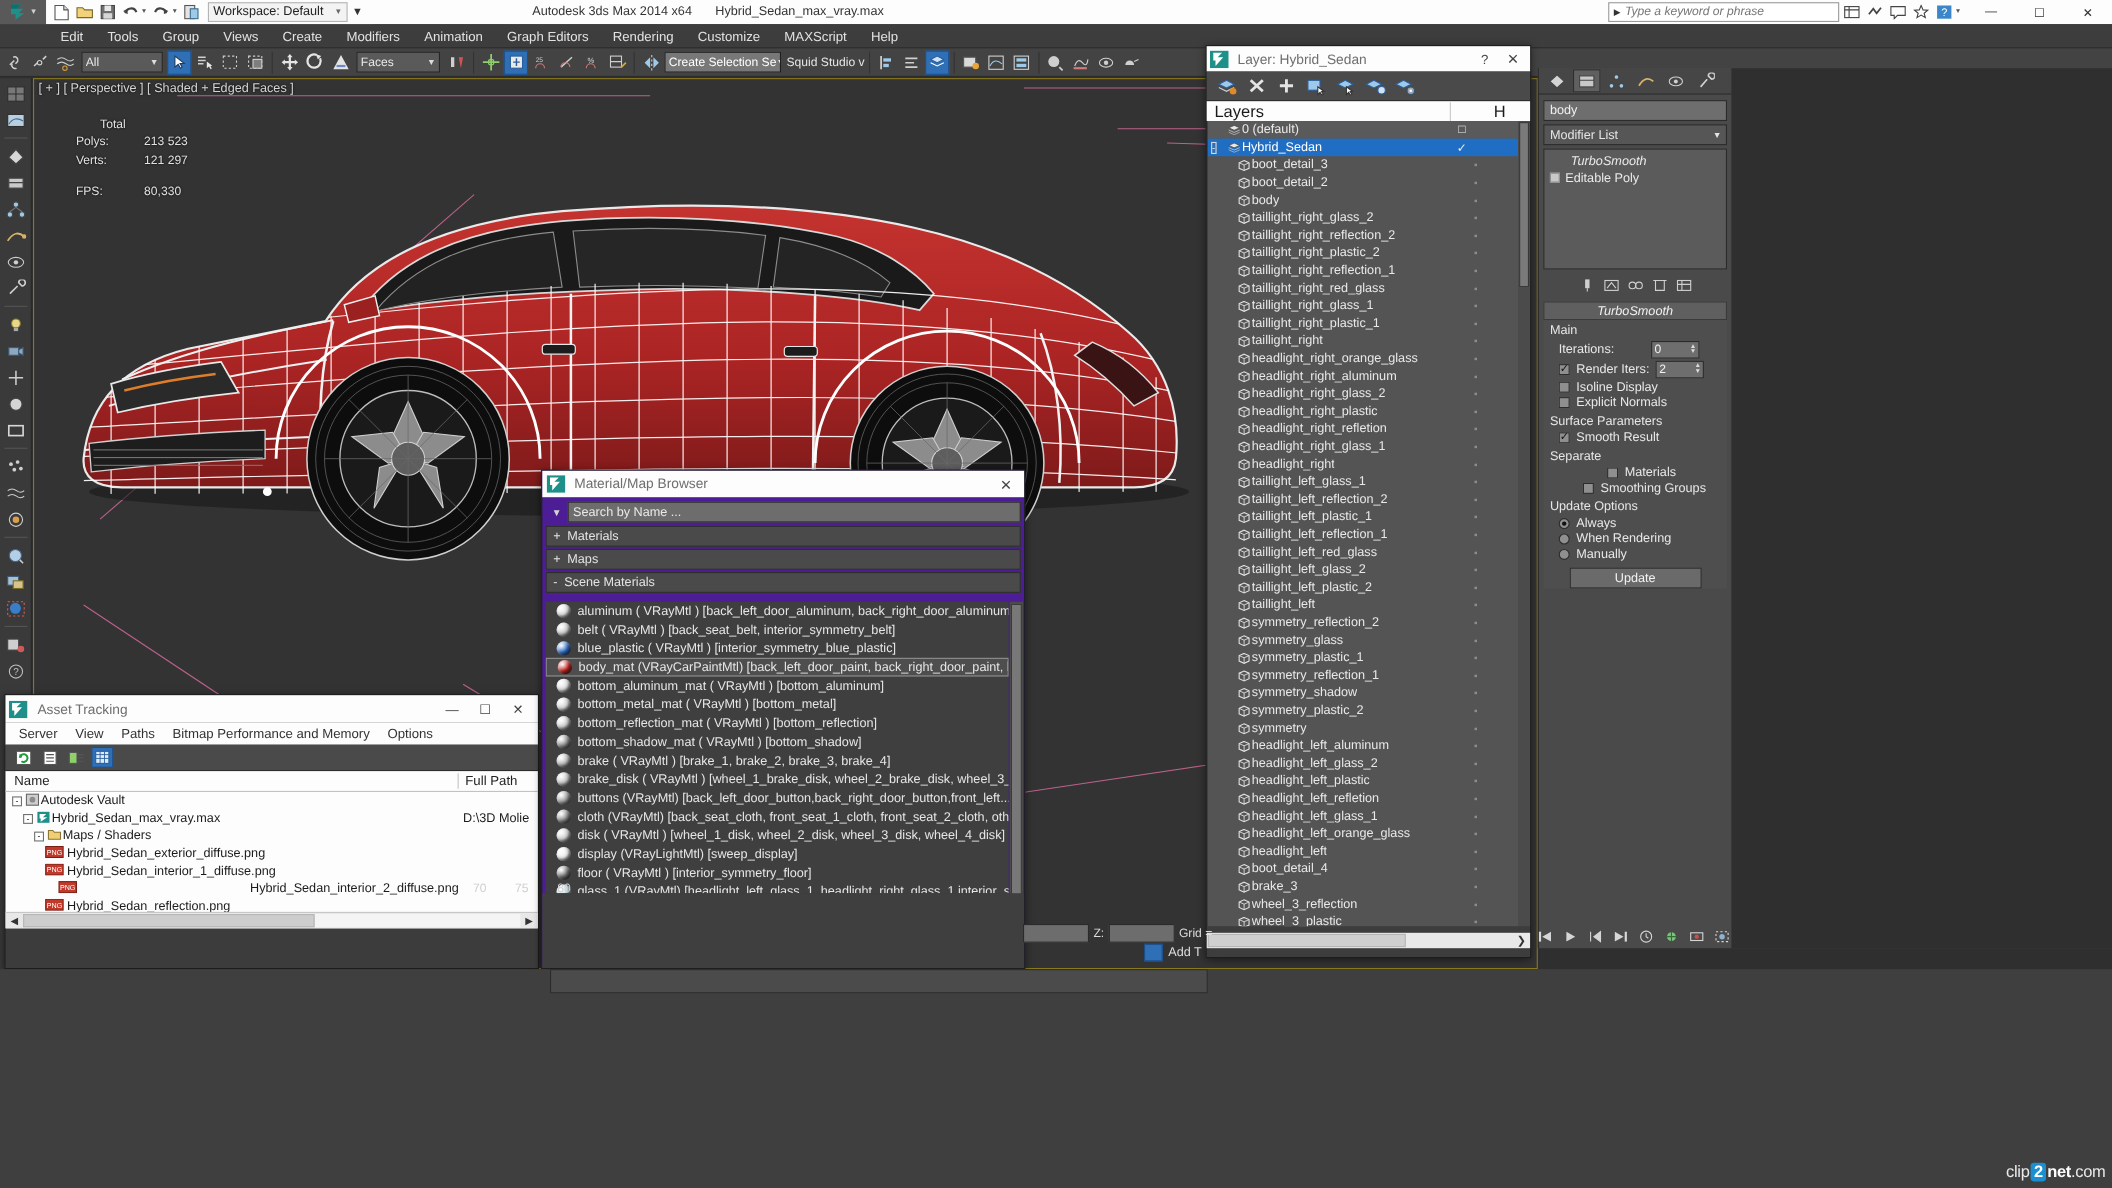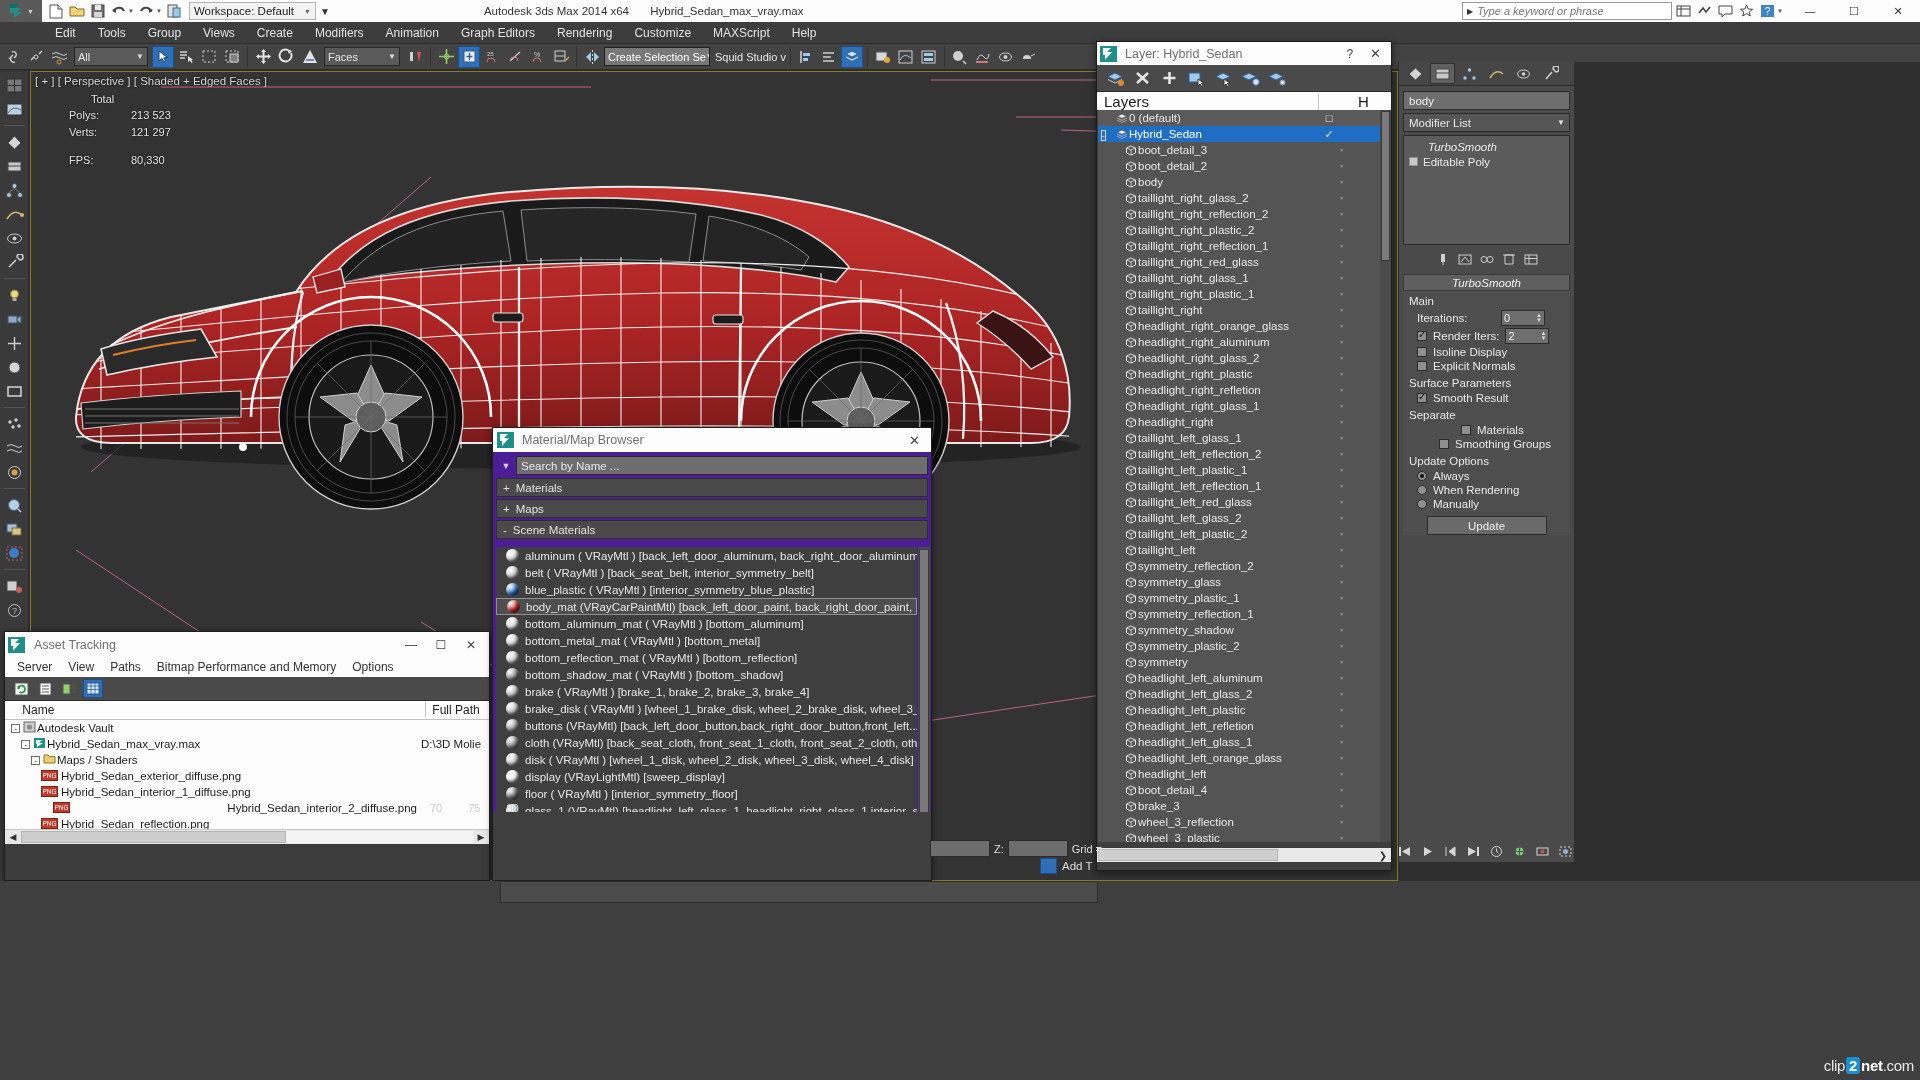--- a/index.html
+++ b/index.html
@@ -125,21 +125,21 @@
     text-shadow:0 0 2px #000; white-space:nowrap;
   }
   .vp-stats {
     position:absolute; left:38px; top:22px; color:#e2e2e2; font-size:11px;
     line-height:1.0; text-shadow:0 0 2px #000;
   }
   .vp-stats table { border-collapse:collapse; }
   .vp-stats td { padding:3px 0; }
   .vp-stats td.lbl { width:46px; }
   .vp-stats td.val { padding-left:16px; }
-  .vp-stats .total { padding-left:22px; padding-bottom:2px; display:block;}
+  .vp-stats .total { padding-left:22px; padding-bottom:2px; display:block;margin-top:14px;}
 
   .car { position:absolute; left:10px; top:45px; width:1070px; height:420px; }
   .grid-lines { position:absolute; inset:0; pointer-events:none; }
 
   
   .mmb {
     position:absolute; left:492px; top:427px; width:440px; height:454px;
     background:#4c1d95; border:1px solid #1e1e1e;
     box-shadow:0 2px 7px rgba(0,0,0,.55);
   }
@@ -218,21 +218,21 @@
   }
   .at-menu span { padding:0 8px; }
   .at-tools {
     height:24px; background:#4a4a4a; display:flex; align-items:center; gap:4px;
     padding-left:6px; border-bottom:1px solid #2c2c2c;
   }
   .at-tbtn { width:20px; height:19px; display:flex; align-items:center; justify-content:center; }
   .at-tbtn.on { background:#2f6fb5; border:1px solid #1c4e8a; }
   .at-head {
     height:19px; background:#fdfdfd; display:flex; align-items:center;
-    color:#222; font-size:12px; border-bottom:1px solid #c2c2c2;justify-content:center;
+    color:#222; font-size:12px; border-bottom:1px solid #c2c2c2;
   }
   .at-head .c1 { width:412px; padding-left:8px; border-right:1px solid #c2c2c2; }
   .at-head .c2 { padding-left:6px; }
   .at-body { background:#fdfdfd; height:124px; position:relative; overflow:hidden; }
   .at-row { height:16px; display:flex; align-items:center; color:#1b1b1b; font-size:11.5px; }
   .at-row .nm { width:412px; display:flex; align-items:center; overflow:hidden; white-space:nowrap;}
   .at-row .pth { padding-left:4px; color:#1b1b1b; white-space:nowrap; overflow:hidden;}
   .expander {
     width:9px; height:9px; border:1px solid #707070; background:#fff;
     font-size:8px; line-height:7px; text-align:center; color:#111; margin-right:3px;

